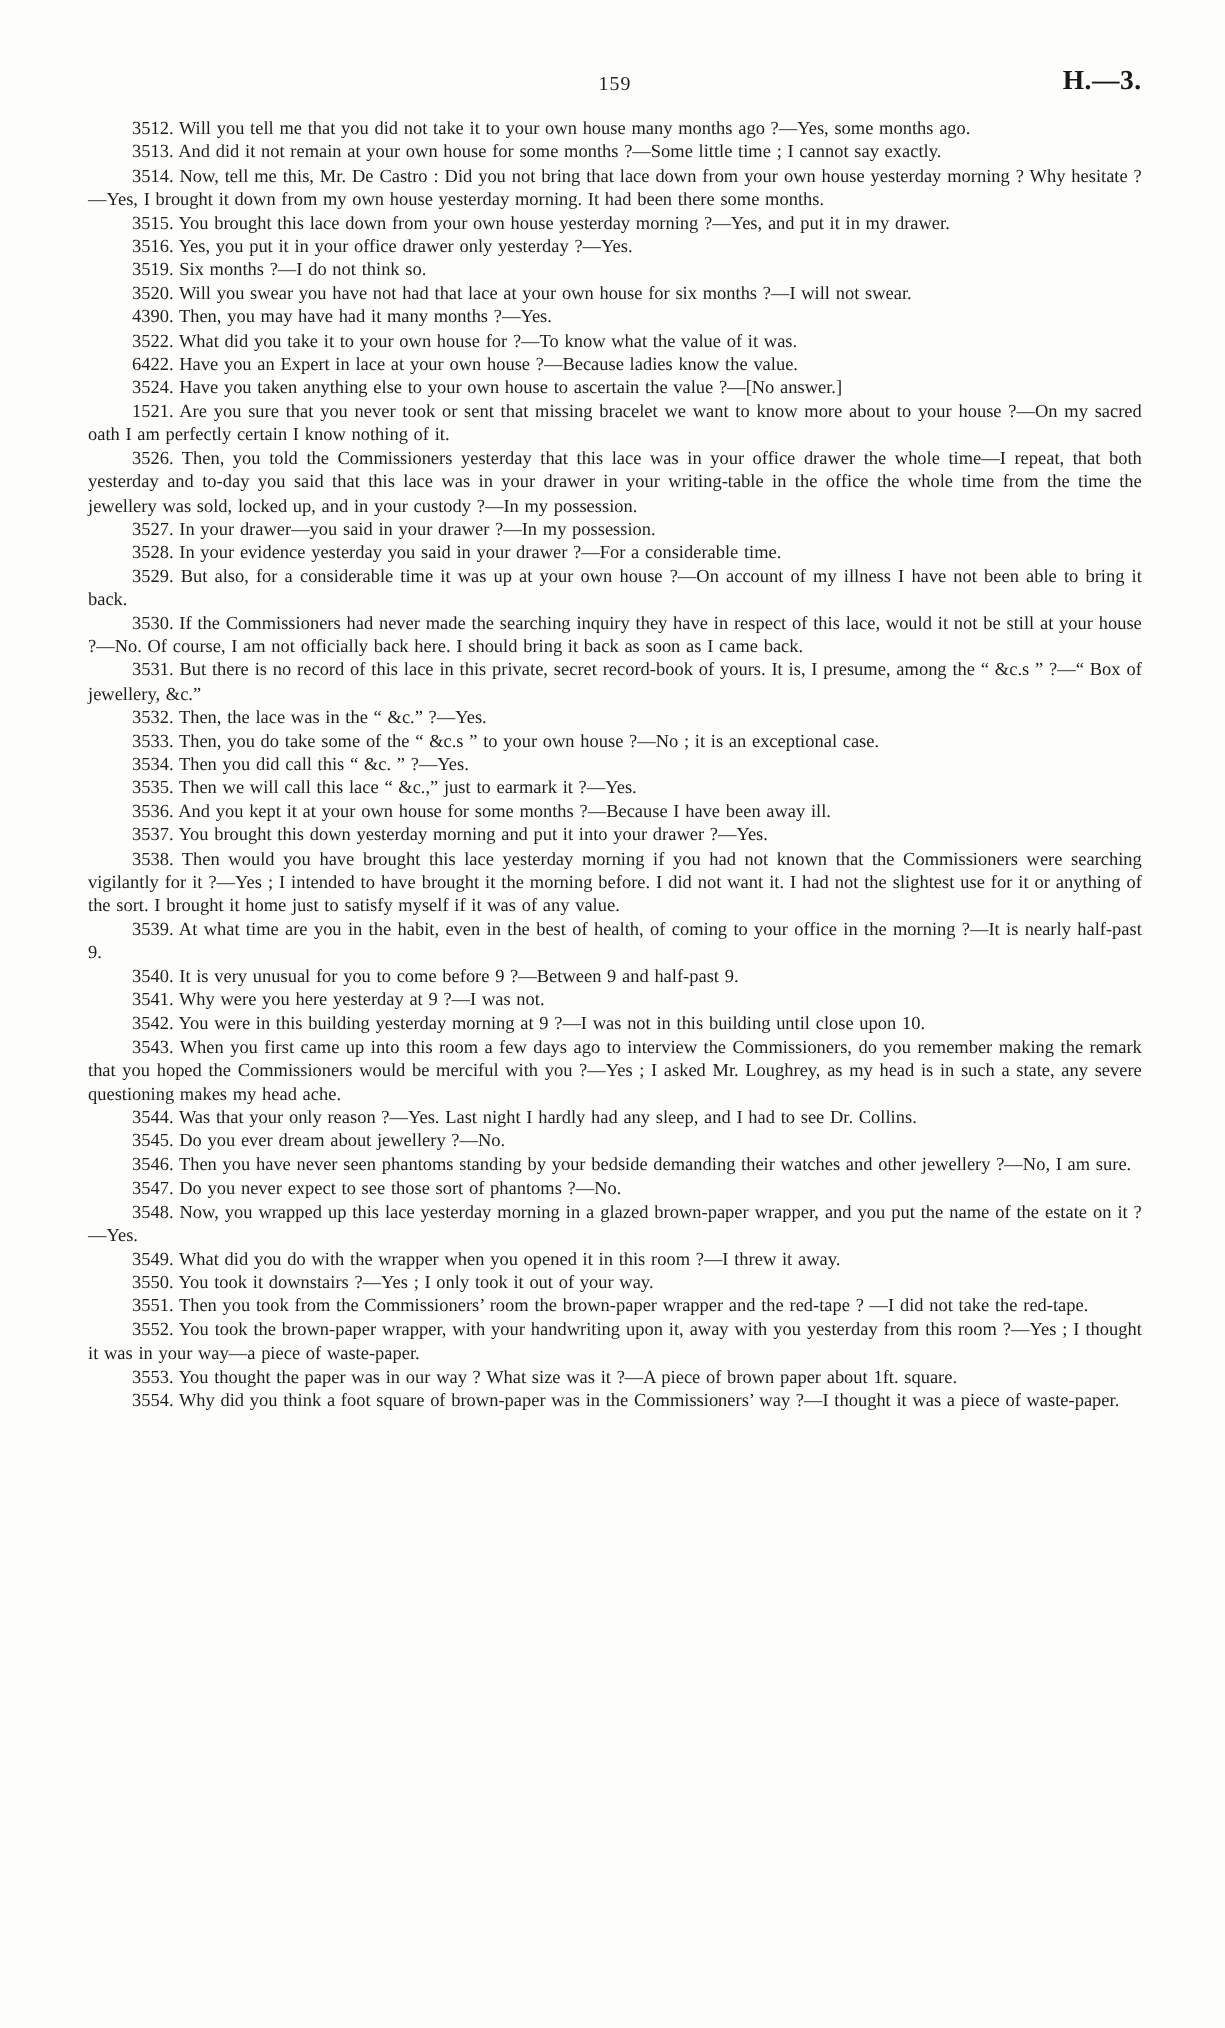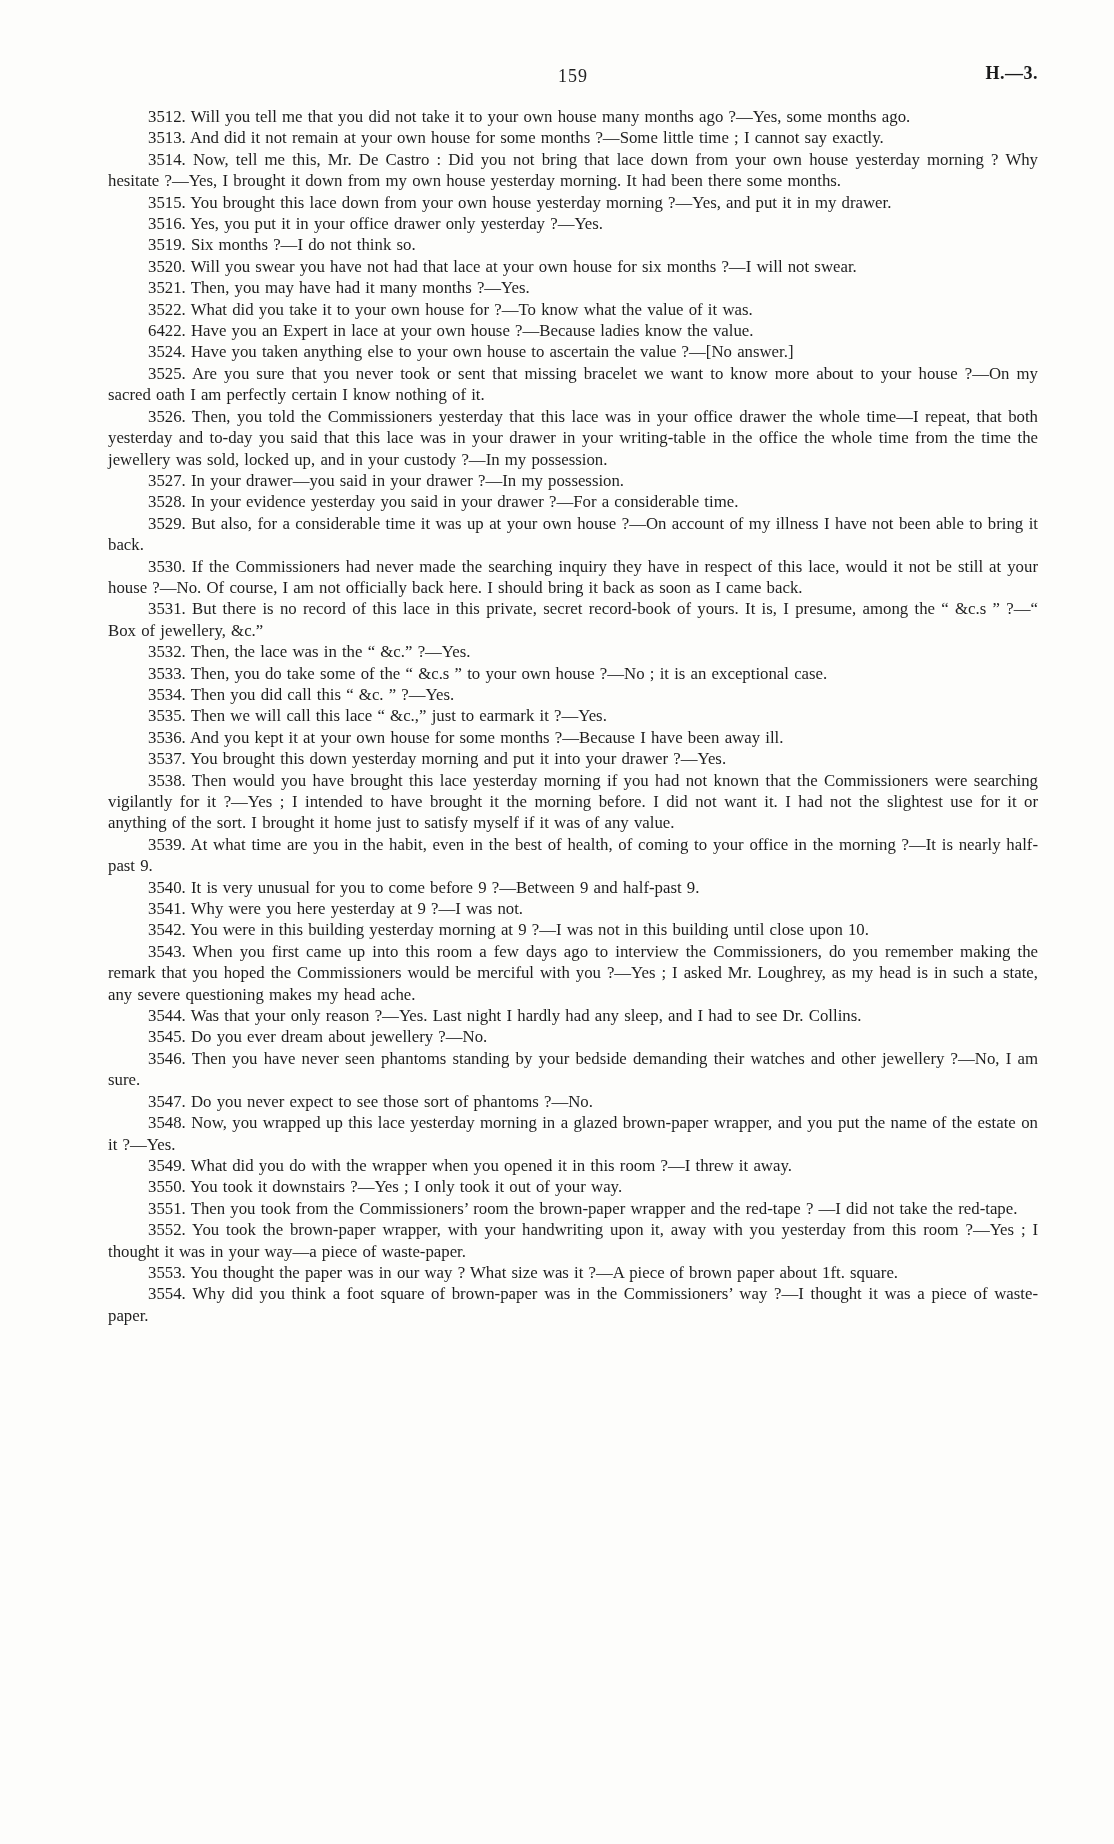--- a/index.html
+++ b/index.html
@@ -11,42 +11,42 @@
     position: relative;
     width: 1114px;
     height: 1844px;
     margin: 0 auto;
     box-sizing: border-box;
     background: #fdfdfb;
     color: #1e1e1e;
     font-family: "Liberation Serif", "DejaVu Serif", serif;
     font-size: 16.8px;
     line-height: 21.4px;
-    padding: 66px 76px 0 108px;
+    padding: 66px 76px 0 80px;
     overflow: hidden;
   }
   .page-header {
     position: relative;
     height: 24px;
     margin-bottom: 16px;
   }
   .page-number {
     position: absolute;
     left: 0;
     right: 0;
     text-align: center;
     font-size: 18px;
     letter-spacing: 1px;
     color: #222;
   }
   .doc-ref {
     position: absolute;
     right: 0;
     top: -3px;
-    font-size: 18px;
+    font-size: 25px;
     font-weight: bold;
     letter-spacing: 0.5px;
     color: #1a1a1a;
   }
   .doc-body {
     text-align: justify;
   }
   .doc-body p.para {
     margin: 0;
     text-indent: 40px;
@@ -62,25 +62,25 @@
     <div class="doc-ref">H.—3.</div>
   </div>
   <div class="doc-body">
       <p class="para">3512. Will you tell me that you did not take it to your own house many months ago ?—Yes, some months ago.</p>
       <p class="para">3513. And did it not remain at your own house for some months ?—Some little time ; I cannot say exactly.</p>
       <p class="para">3514. Now, tell me this, Mr. De Castro : Did you not bring that lace down from your own house yesterday morning ?  Why hesitate ?—Yes, I brought it down from my own house yesterday morning.  It had been there some months.</p>
       <p class="para">3515. You brought this lace down from your own house yesterday morning ?—Yes, and put it in my drawer.</p>
       <p class="para">3516. Yes, you put it in your office drawer only yesterday ?—Yes.</p>
       <p class="para">3519. Six months ?—I do not think so.</p>
       <p class="para">3520. Will you swear you have not had that lace at your own house for six months ?—I will not swear.</p>
-      <p class="para">3521. Then, you may have had it many months ?—Yes.</p>
+      <p class="para">4390. Then, you may have had it many months ?—Yes.</p>
       <p class="para">3522. What did you take it to your own house for ?—To know what the value of it was.</p>
       <p class="para">6422. Have you an Expert in lace at your own house ?—Because ladies know the value.</p>
       <p class="para">3524. Have you taken anything else to your own house to ascertain the value ?—[No answer.]</p>
-      <p class="para">3525. Are you sure that you never took or sent that missing bracelet we want to know more about to your house ?—On my sacred oath I am perfectly certain I know nothing of it.</p>
+      <p class="para">1521. Are you sure that you never took or sent that missing bracelet we want to know more about to your house ?—On my sacred oath I am perfectly certain I know nothing of it.</p>
       <p class="para">3526. Then, you told the Commissioners yesterday that this lace was in your office drawer the whole time—I repeat, that both yesterday and to-day you said that this lace was in your drawer in your writing-table in the office the whole time from the time the jewellery was sold, locked up, and in your custody ?—In my possession.</p>
       <p class="para">3527. In your drawer—you said in your drawer ?—In my possession.</p>
       <p class="para">3528. In your evidence yesterday you said in your drawer ?—For a considerable time.</p>
       <p class="para">3529. But also, for a considerable time it was up at your own house ?—On account of my illness I have not been able to bring it back.</p>
       <p class="para">3530. If the Commissioners had never made the searching inquiry they have in respect of this lace, would it not be still at your house ?—No.  Of course, I am not officially back here.  I should bring it back as soon as I came back.</p>
       <p class="para">3531. But there is no record of this lace in this private, secret record-book of yours.  It is, I presume, among the “ &amp;c.s ” ?—“ Box of jewellery, &amp;c.”</p>
       <p class="para">3532. Then, the lace was in the “ &amp;c.” ?—Yes.</p>
       <p class="para">3533. Then, you do take some of the “ &amp;c.s ” to your own house ?—No ; it is an exceptional case.</p>
       <p class="para">3534. Then you did call this “ &amp;c. ” ?—Yes.</p>
       <p class="para">3535. Then we will call this lace “ &amp;c.,” just to earmark it ?—Yes.</p>

